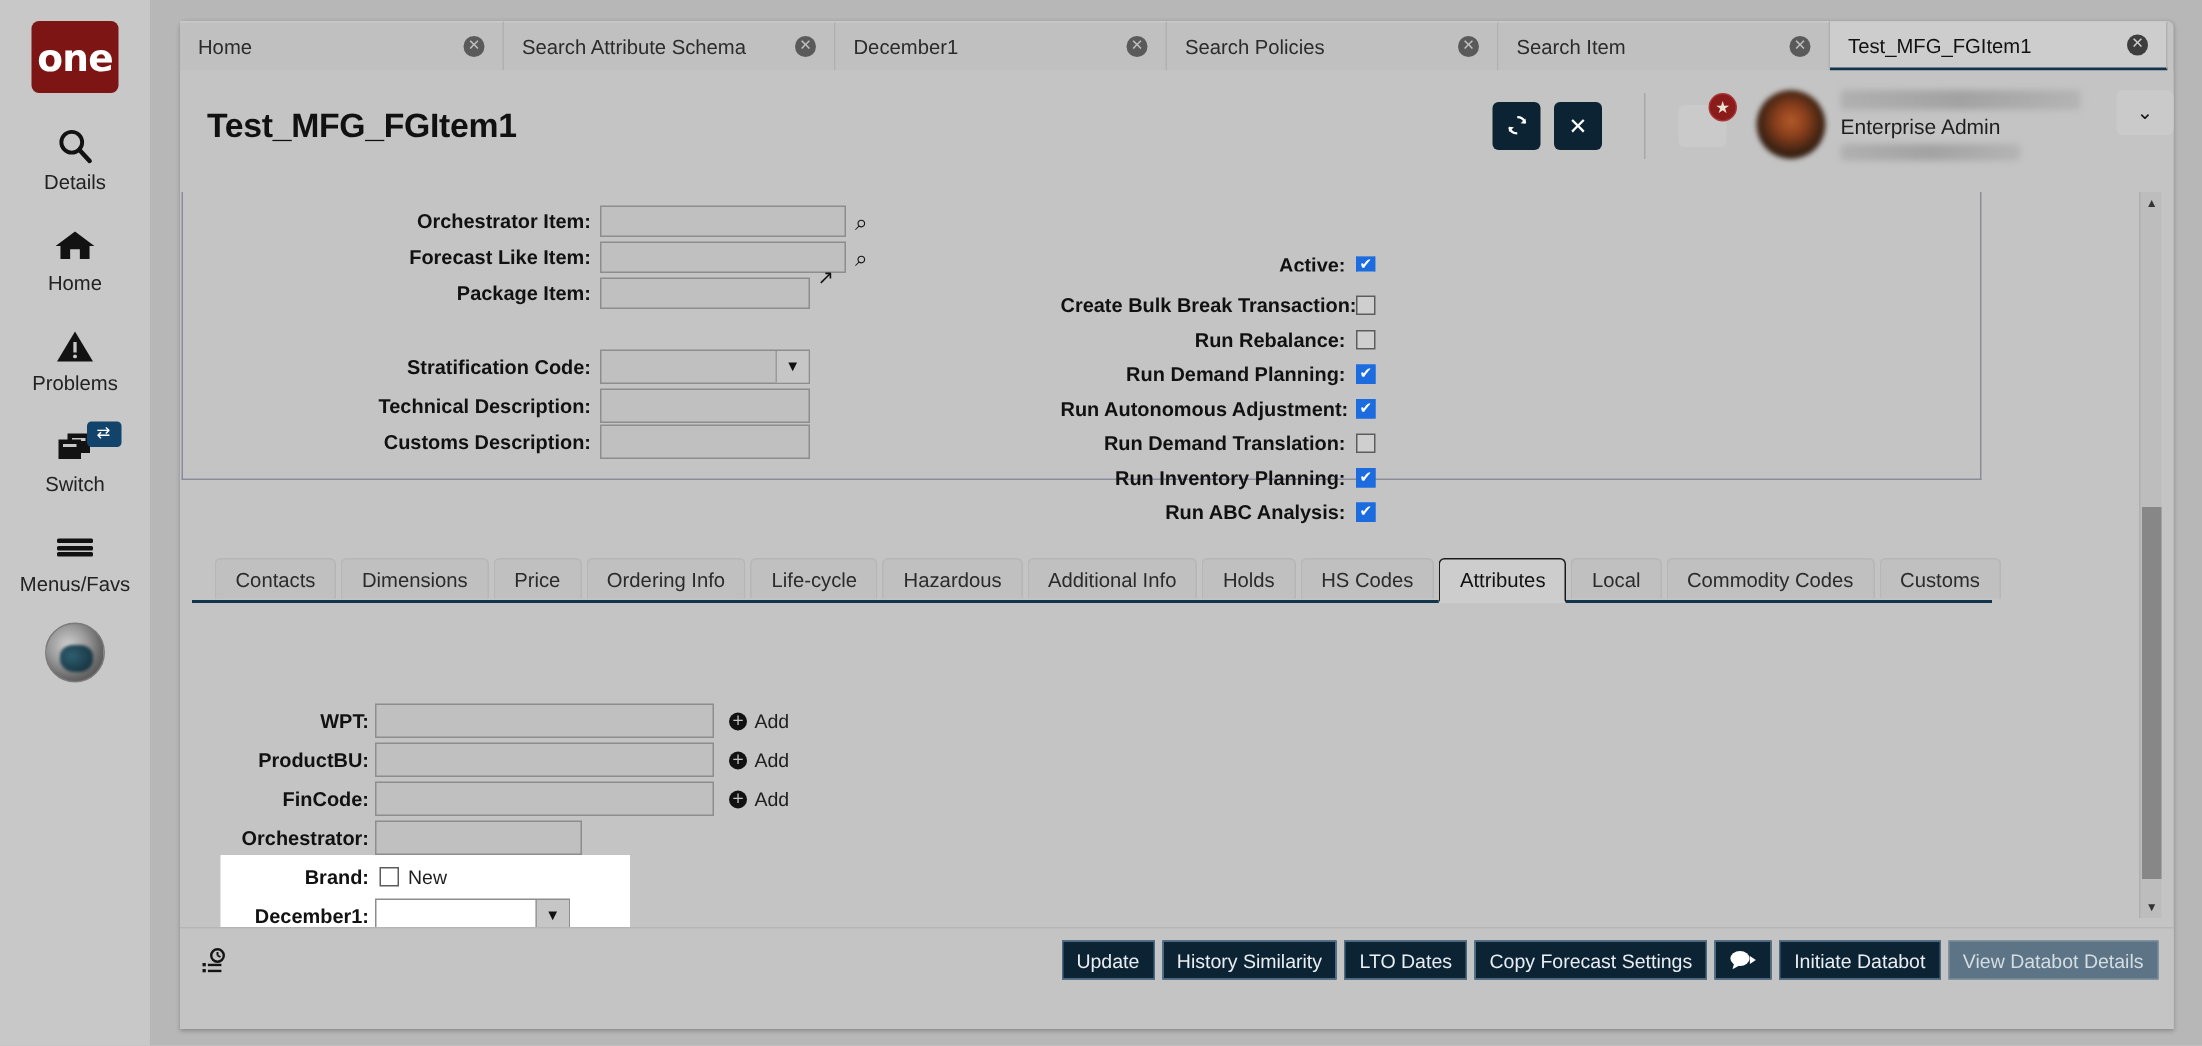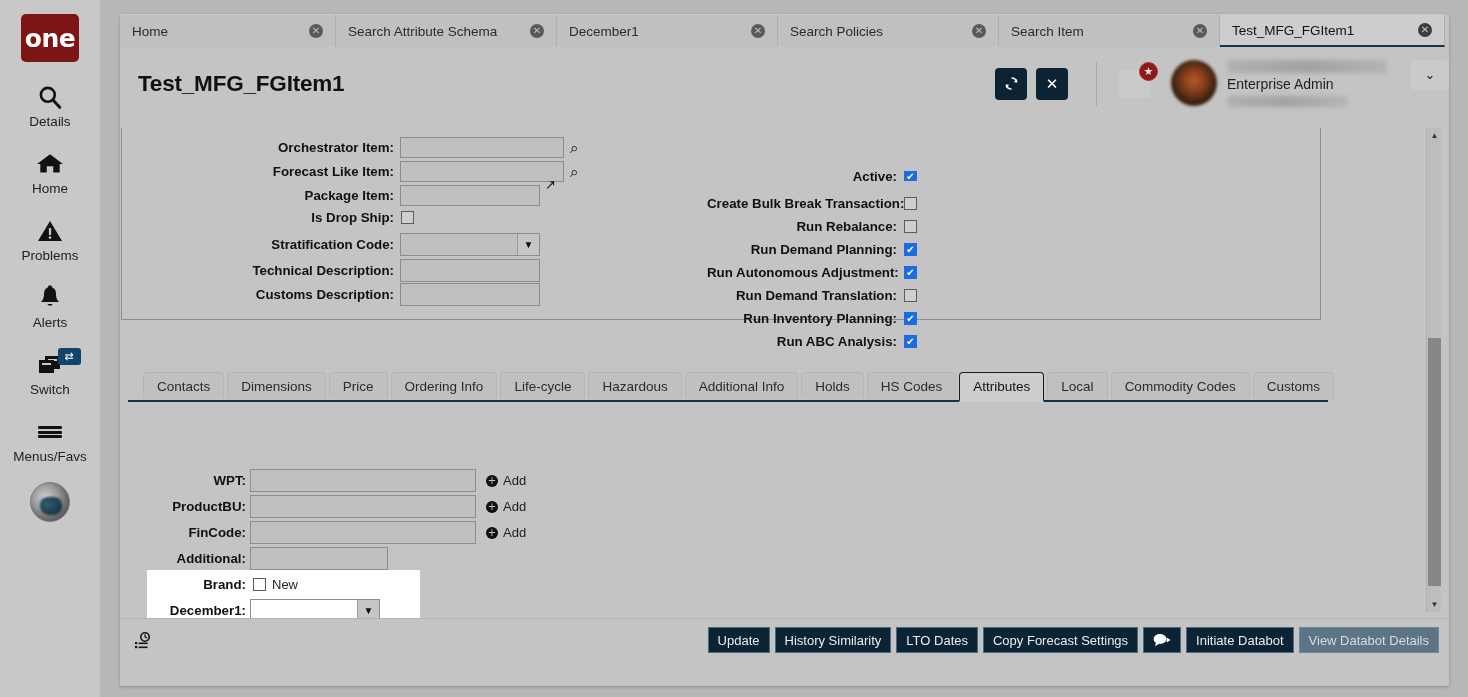--- a/index.html
+++ b/index.html
@@ -305,30 +305,20 @@
     <span class="nav-icon">
       <svg width="26" height="24" viewBox="0 0 26 24">
           <path d="M13 2 L25 22 L1 22 Z" fill="#121212"></path>
           <rect x="11.9" y="9" width="2.2" height="7" fill="#c8c8c8"></rect>
           <circle cx="13" cy="18.6" r="1.3" fill="#c8c8c8"></circle>
         </svg>
     </span>
     <span class="nav-label">Problems</span>
   </div>
 
-  <div class="nav-item">
-    <span class="nav-icon">
-      <svg width="24" height="26" viewBox="0 0 24 26">
-          <path d="M12 2 C8 2 6 5 6 9 c0 5 -2 7 -3 8 h18 c-1 -1 -3 -3 -3 -8 0 -4 -2 -7 -6 -7 z" fill="#121212"></path>
-          <rect x="10" y="0.5" width="4" height="3" rx="1.4" fill="#121212"></rect>
-          <path d="M9.4 19 a2.8 2.8 0 0 0 5.2 0 z" fill="#121212"></path>
-        </svg>
-    </span>
-    <span class="nav-label">Alerts</span>
-  </div>
 
 
   <div class="nav-item">
     <span class="nav-icon">
       <svg width="28" height="24" viewBox="0 0 28 24">
           <rect x="9" y="3" width="15" height="13" fill="#121212"></rect>
           <rect x="12" y="6" width="9" height="2" fill="#c8c8c8"></rect>
           <rect x="3" y="7" width="15" height="13" fill="#121212"></rect>
           <rect x="6" y="10" width="9" height="2" fill="#c8c8c8"></rect>
         </svg>
@@ -432,24 +422,20 @@
             <span class="finput" style="width:164px"></span>
             <span class="mag">⌕</span>
           </div>
 
           <div class="frow" style="left:0;top:57px;width:470px">
             <span class="flabel" style="width:272px">Package Item:</span>
             <span class="finput" style="width:140px"></span>
             <span class="extlink" style="align-self:flex-start;margin-top:-8px">↗</span>
           </div>
 
-          <div class="frow" style="left:0;top:82px;width:470px">
-            <span class="flabel" style="width:272px">Is Drop Ship:</span>
-            <span class="cbox" style="margin-left:7px"></span>
-          </div>
 
           <div class="frow" style="left:0;top:105px;width:470px">
             <span class="flabel" style="width:272px">Stratification Code:</span>
             <span class="fselect" style="width:140px">
               <span class="sel-field"></span>
               <span class="sel-arrow">▼</span>
             </span>
           </div>
 
           <div class="frow" style="left:0;top:131px;width:470px">
@@ -562,21 +548,21 @@
           <div class="frow" style="left:0;top:109px">
             <span class="flabel" style="width:126px">FinCode:</span>
             <span class="finput tall" style="width:226px;margin-left:4px"></span>
             <span style="margin-left:10px;display:flex;align-items:center;cursor:pointer">
               <span style="display:inline-block;width:12px;height:12px;border-radius:50%;background:#111;color:#c4c4c4;font-size:10px;line-height:11px;text-align:center;font-family:'DejaVu Sans',sans-serif">+</span>
               <span style="font-size:13px;color:#1e1e1e;margin-left:5px">Add</span>
             </span>
           </div>
 
           <div class="frow" style="left:0;top:135px">
-            <span class="flabel" style="width:126px">Additional:</span>
+            <span class="flabel" style="width:126px">Orchestrator:</span>
             <span class="finput tall" style="width:138px;margin-left:4px"></span>
           </div>
 
           <div class="crow" style="left:349px;top:162px">
             <span class="cbox"></span>
             <span class="cbox-label">Recon</span>
           </div>
 
           <div id="whitebox">
             <div class="frow" style="left:0;top:7px">

